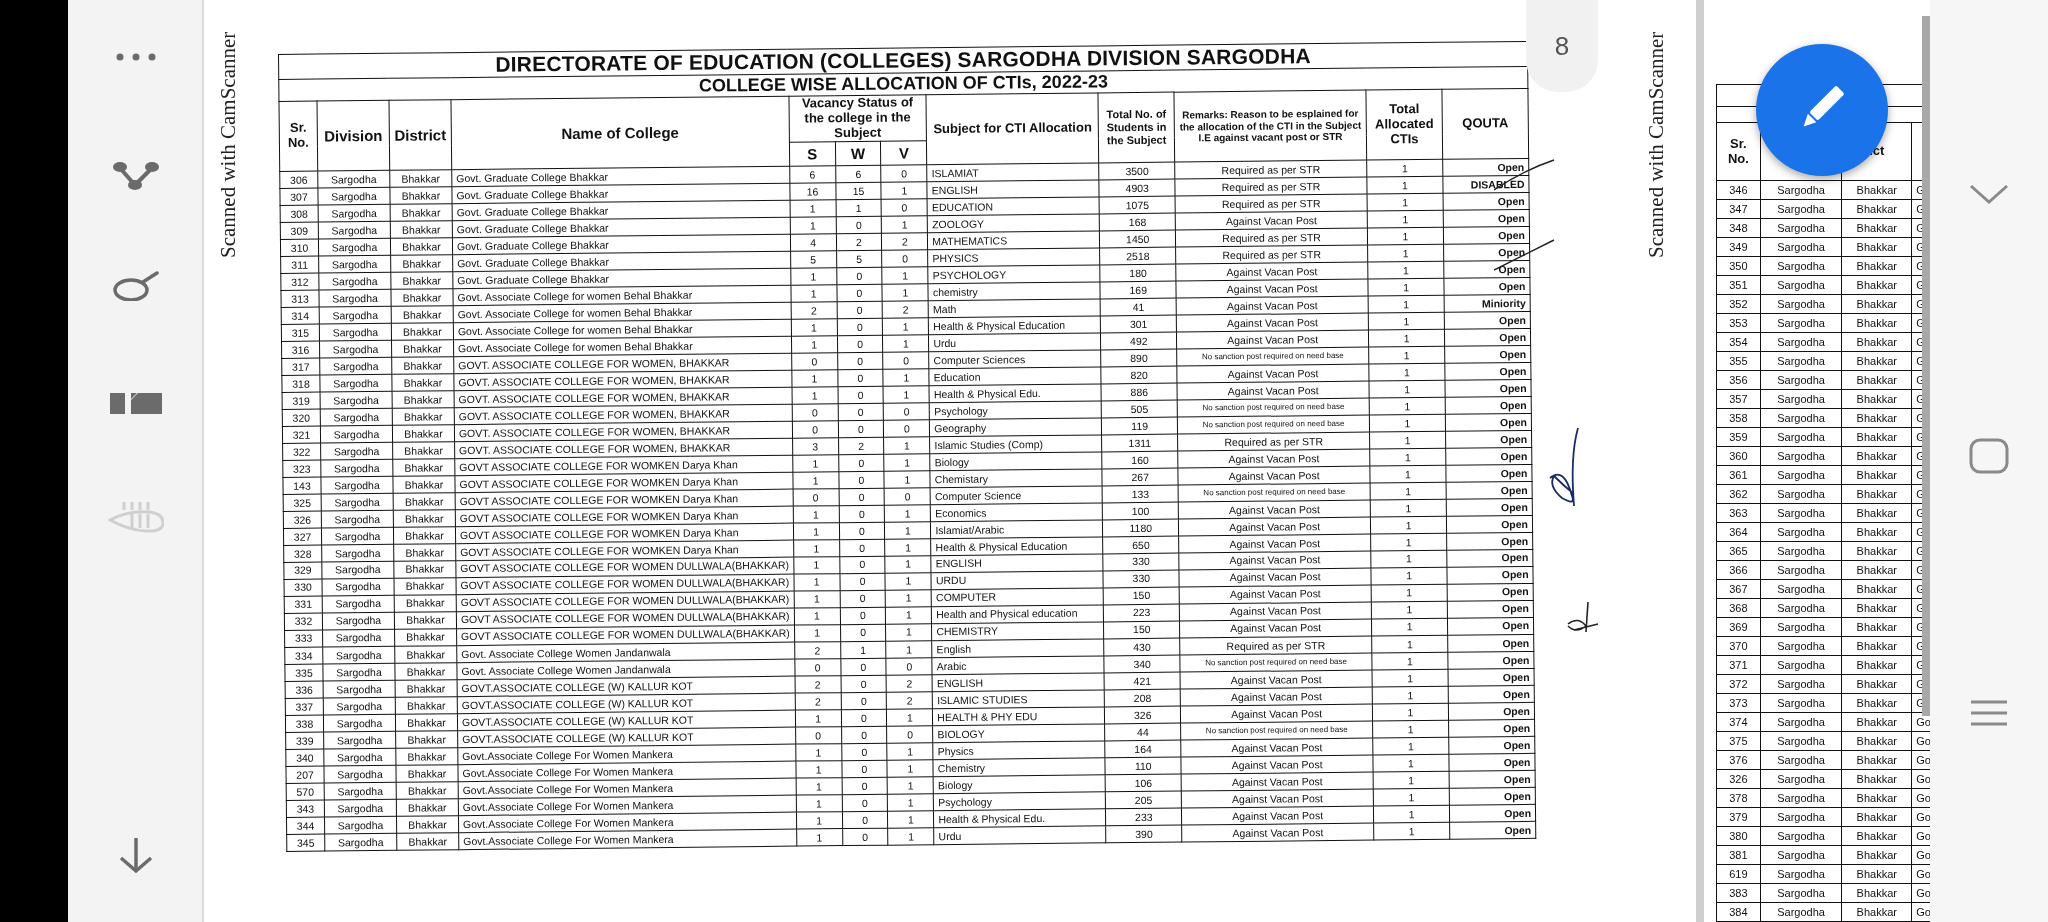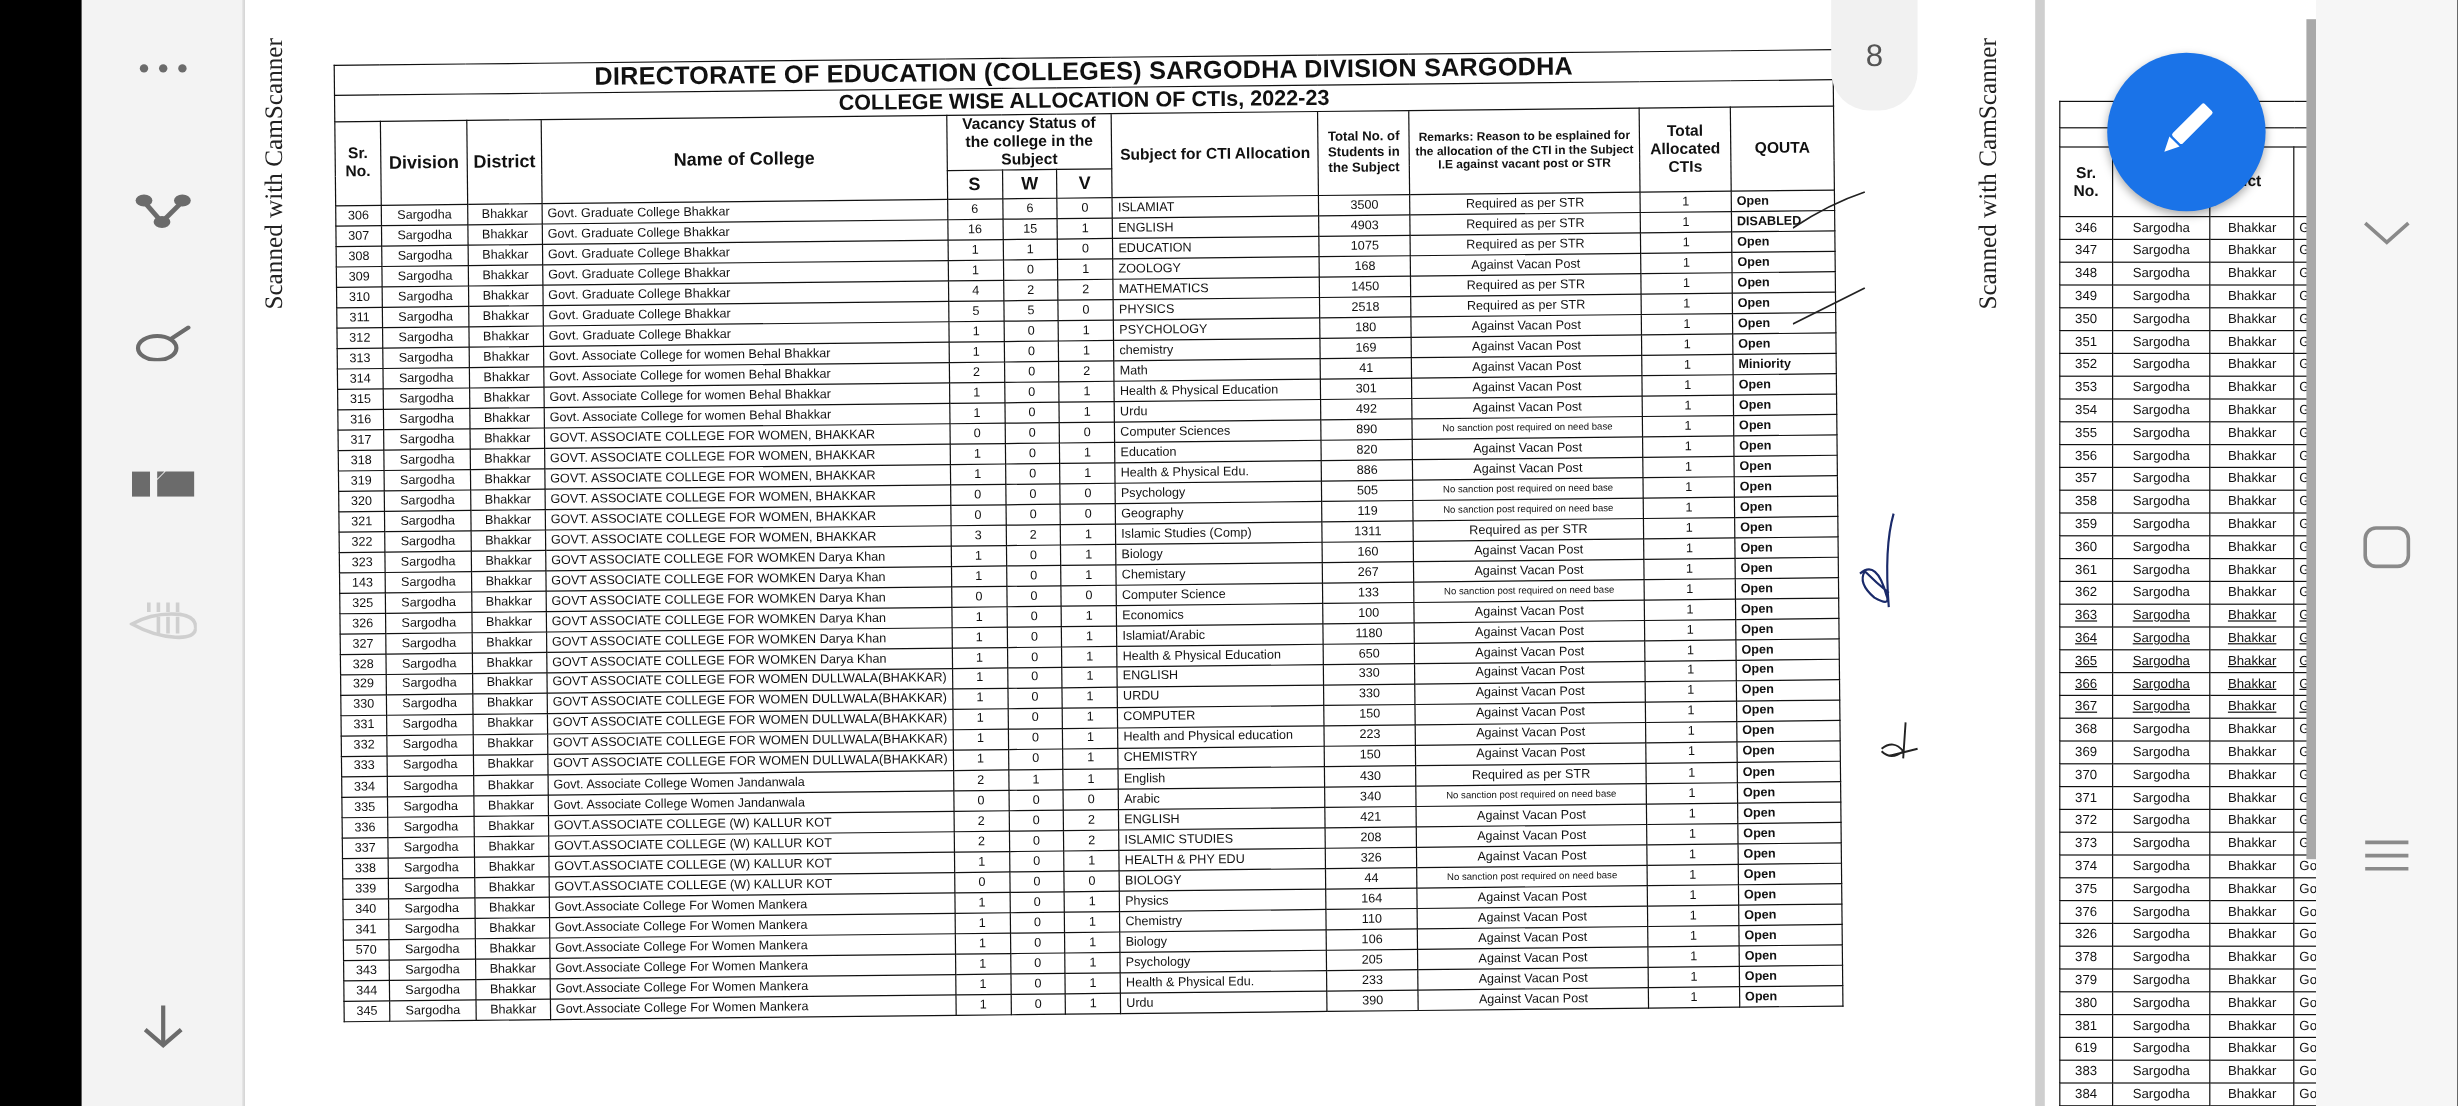--- a/index.html
+++ b/index.html
@@ -16,27 +16,27 @@
   .cam-label { position: absolute; font-family: "Liberation Serif", serif; font-size: 21px; color: #222; transform: rotate(-90deg); transform-origin: left top; white-space: nowrap; }
   .doc { position: absolute; left: 74px; top: 54px; width: 1250px; transform: rotate(-0.6deg); transform-origin: left top; }
   table.sheet { border-collapse: collapse; width: 100%; font-family: "Liberation Sans", sans-serif; color: #111; }
   table.sheet td, table.sheet th { border: 1.5px solid #111; padding: 0 4px; font-size: 10.5px; height: 17px; white-space: nowrap; overflow: hidden; }
   .t1 { font-size: 21px !important; font-weight: bold; text-align: center; height: 24px !important; letter-spacing: 0.2px; }
   .t2 { font-size: 18px !important; font-weight: bold; text-align: center; height: 22px !important; }
   th { font-weight: bold; font-size: 13px !important; text-align: center; line-height: 1.15; }
   th.big { font-size: 15px !important; }
   th.small { font-size: 11px !important; }
   td.c { text-align: center; }
-  td.q { text-align: left; font-weight: bold; }
+  td.q { text-align: right; font-weight: bold; }
   td.tall { height: 27px; line-height: 1.1; white-space: normal; }
   td.rm { text-align: center; font-size: 10px; }
   td.rm.tiny { font-size: 8px; }
   .page2 .doc2 { position: absolute; left: 12px; top: 84px; width: 260px; }
   .page2 table.sheet td, .page2 table.sheet th { font-size: 11px; height: 19px; }
-  .page2 td.tall2 { height: 30px; text-decoration: underline; }
+  .page2 td.tall2 { height: 30px; }
   .page-num-tab { position: absolute; left: 1322px; top: 0; width: 72px; height: 92px; background: #f1f1f1; border-radius: 0 0 32px 32px; display: flex; align-items: center; justify-content: center; font-size: 26px; color: #555; }
   .fab { position: absolute; left: 1756px; top: 44px; width: 132px; height: 132px; border-radius: 66px; background: #1a73e8; box-shadow: 0 3px 8px rgba(0,0,0,0.35); display: flex; align-items: center; justify-content: center; cursor: pointer; }
   .navbar { position: absolute; left: 1930px; top: 0; width: 118px; height: 922px; background: #f6f6f6; }
   .nav-btn { position: absolute; left: 0; width: 118px; height: 70px; display: flex; align-items: center; justify-content: center; cursor: pointer; }
   .scroll-thumb { position: absolute; left: 1922px; top: 16px; width: 8px; height: 700px; background: #a8a8a8; }
   .sig { position: absolute; }
 </style>
 </head>
 <body>
 
@@ -636,21 +636,21 @@
                 <td class="c">1</td>
                 <td class="c">0</td>
                 <td class="c">1</td>
                 <td class="">Physics</td>
                 <td class="c">164</td>
                 <td class="rm">Against Vacan Post</td>
                 <td class="c">1</td>
                 <td class="q">Open</td>
               </tr>
               <tr>
-                <td class="c">341</td>
+                <td class="c">207</td>
                 <td class="c">Sargodha</td>
                 <td class="c">Bhakkar</td>
                 <td class="">Govt.Associate College For Women Mankera</td>
                 <td class="c">1</td>
                 <td class="c">0</td>
                 <td class="c">1</td>
                 <td class="">Chemistry</td>
                 <td class="c">110</td>
                 <td class="rm">Against Vacan Post</td>
                 <td class="c">1</td>

